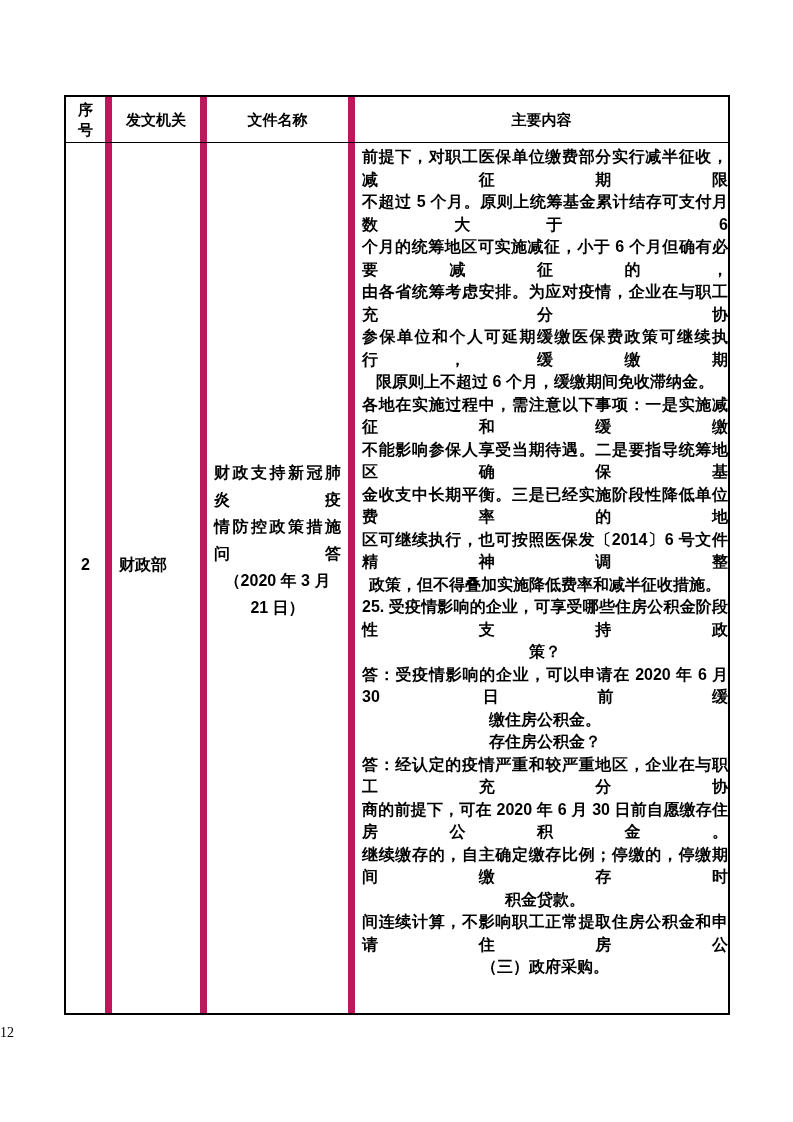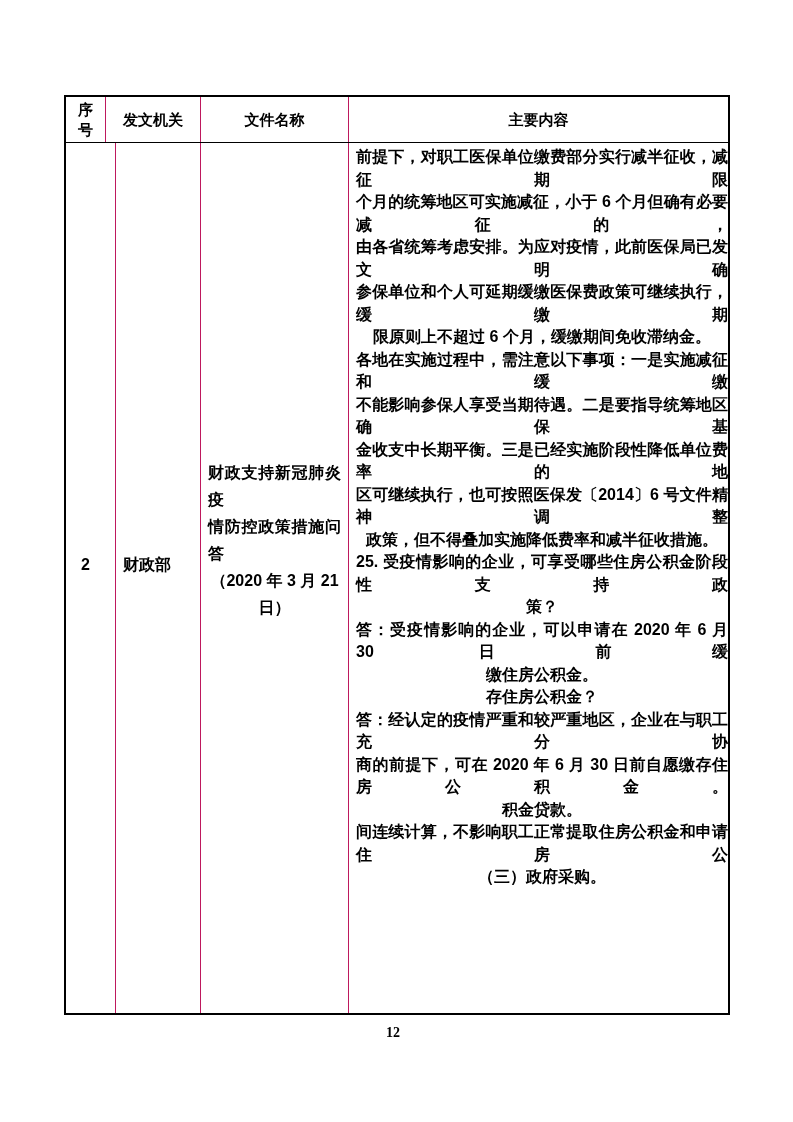--- a/index.html
+++ b/index.html
@@ -23,61 +23,61 @@
   .trow {
     display: grid;
     grid-template-columns: 39px 95px 148px 1fr;
   }
   .trow.header {
     height: 46px;
     border-bottom: 1px solid #000;
   }
   .trow.body { flex: 1; min-height: 0; }
 
-  .cell { border-left: 1px solid #be185d; overflow: hidden; }
+  .cell { border-left: 7px solid #be185d; overflow: hidden; }
   .cell:first-child { border-left: none; }
 
   .header .cell {
     display: flex; align-items: center; justify-content: center;
     text-align: center;
     font-size: 15px; line-height: 20px;
     font-weight: 700;
     white-space: pre-line;
   }
 
   .cell-serial, .cell-agency {
     display: flex; align-items: center;
     font-size: 16px; font-weight: 700;
   }
   .cell-serial { justify-content: center; }
   .cell-serial > span, .cell-agency > span { transform: translateY(-13px); }
-  .cell-agency { padding-left: 7px; margin-left: 10px; }
+  .cell-agency { padding-left: 7px; }
 
   .cell-docname {
     display: flex; flex-direction: column; justify-content: center;
     padding: 0 7px;
     font-size: 16px; font-weight: 700;
   }
   .cell-docname .lines { transform: translateY(-38px); }
   .cell-docname .tline { line-height: 27px; text-align: center; }
   .cell-docname .tline.just { text-align: justify; text-align-last: justify; }
 
   .cell-content {
     padding: 3px 0 0 7px;
     font-size: 16px; font-weight: 700;
   }
   .cell-content .tline { line-height: 22.5px; text-align: center; }
   .cell-content .tline.just { text-align: justify; text-align-last: justify; }
 
   .page-number {
     position: absolute;
     left: 0; top: 1025px; width: 786px;
-    text-align: center;
+    text-align: left;
     font-family: "Liberation Serif", serif;
-    font-size: 14px; font-weight: 700;
+    font-size: 14px; font-weight: 400;
   }
 </style>
 </head>
 <body>
 
 <div class="doc-table">
   <div class="trow header">
     <div class="cell">序
 号</div>
     <div class="cell">发文机关</div>
@@ -93,36 +93,38 @@
     </div>
     <div class="cell cell-docname">
       <div class="lines">
           <div class="tline just">财政支持新冠肺炎疫</div>
           <div class="tline just">情防控政策措施问答</div>
           <div class="tline">（2020 年 3 月 21 日）</div>
         </div>
     </div>
     <div class="cell cell-content">
         <div class="tline just">前提下，对职工医保单位缴费部分实行减半征收，减征期限</div>
+        <div class="tline just">不超过 5 个月。原则上统筹基金累计结存可支付月数大于 6</div>
         <div class="tline just">个月的统筹地区可实施减征，小于 6 个月但确有必要减征的，</div>
-        <div class="tline just">由各省统筹考虑安排。为应对疫情，此前医保局已发文明确</div>
+        <div class="tline just">由各省统筹考虑安排。为应对疫情，企业在与职工充分协</div>
         <div class="tline just">参保单位和个人可延期缓缴医保费政策可继续执行，缓缴期</div>
         <div class="tline">限原则上不超过 6 个月，缓缴期间免收滞纳金。</div>
         <div class="tline just">各地在实施过程中，需注意以下事项：一是实施减征和缓缴</div>
         <div class="tline just">不能影响参保人享受当期待遇。二是要指导统筹地区确保基</div>
         <div class="tline just">金收支中长期平衡。三是已经实施阶段性降低单位费率的地</div>
         <div class="tline just">区可继续执行，也可按照医保发〔2014〕6 号文件精神调整</div>
         <div class="tline">政策，但不得叠加实施降低费率和减半征收措施。</div>
         <div class="tline just">25. 受疫情影响的企业，可享受哪些住房公积金阶段性支持政</div>
         <div class="tline">策？</div>
         <div class="tline just">答：受疫情影响的企业，可以申请在 2020 年 6 月 30 日前缓</div>
         <div class="tline">缴住房公积金。</div>
         <div class="tline">存住房公积金？</div>
         <div class="tline just">答：经认定的疫情严重和较严重地区，企业在与职工充分协</div>
         <div class="tline just">商的前提下，可在 2020 年 6 月 30 日前自愿缴存住房公积金。</div>
+        <div class="tline just">继续缴存的，自主确定缴存比例；停缴的，停缴期间缴存时</div>
         <div class="tline">积金贷款。</div>
         <div class="tline just">间连续计算，不影响职工正常提取住房公积金和申请住房公</div>
         <div class="tline">（三）政府采购。</div>
       </div>
   </div>
 </div>
 
 <div class="page-number">12</div>
 
 </body></html>

